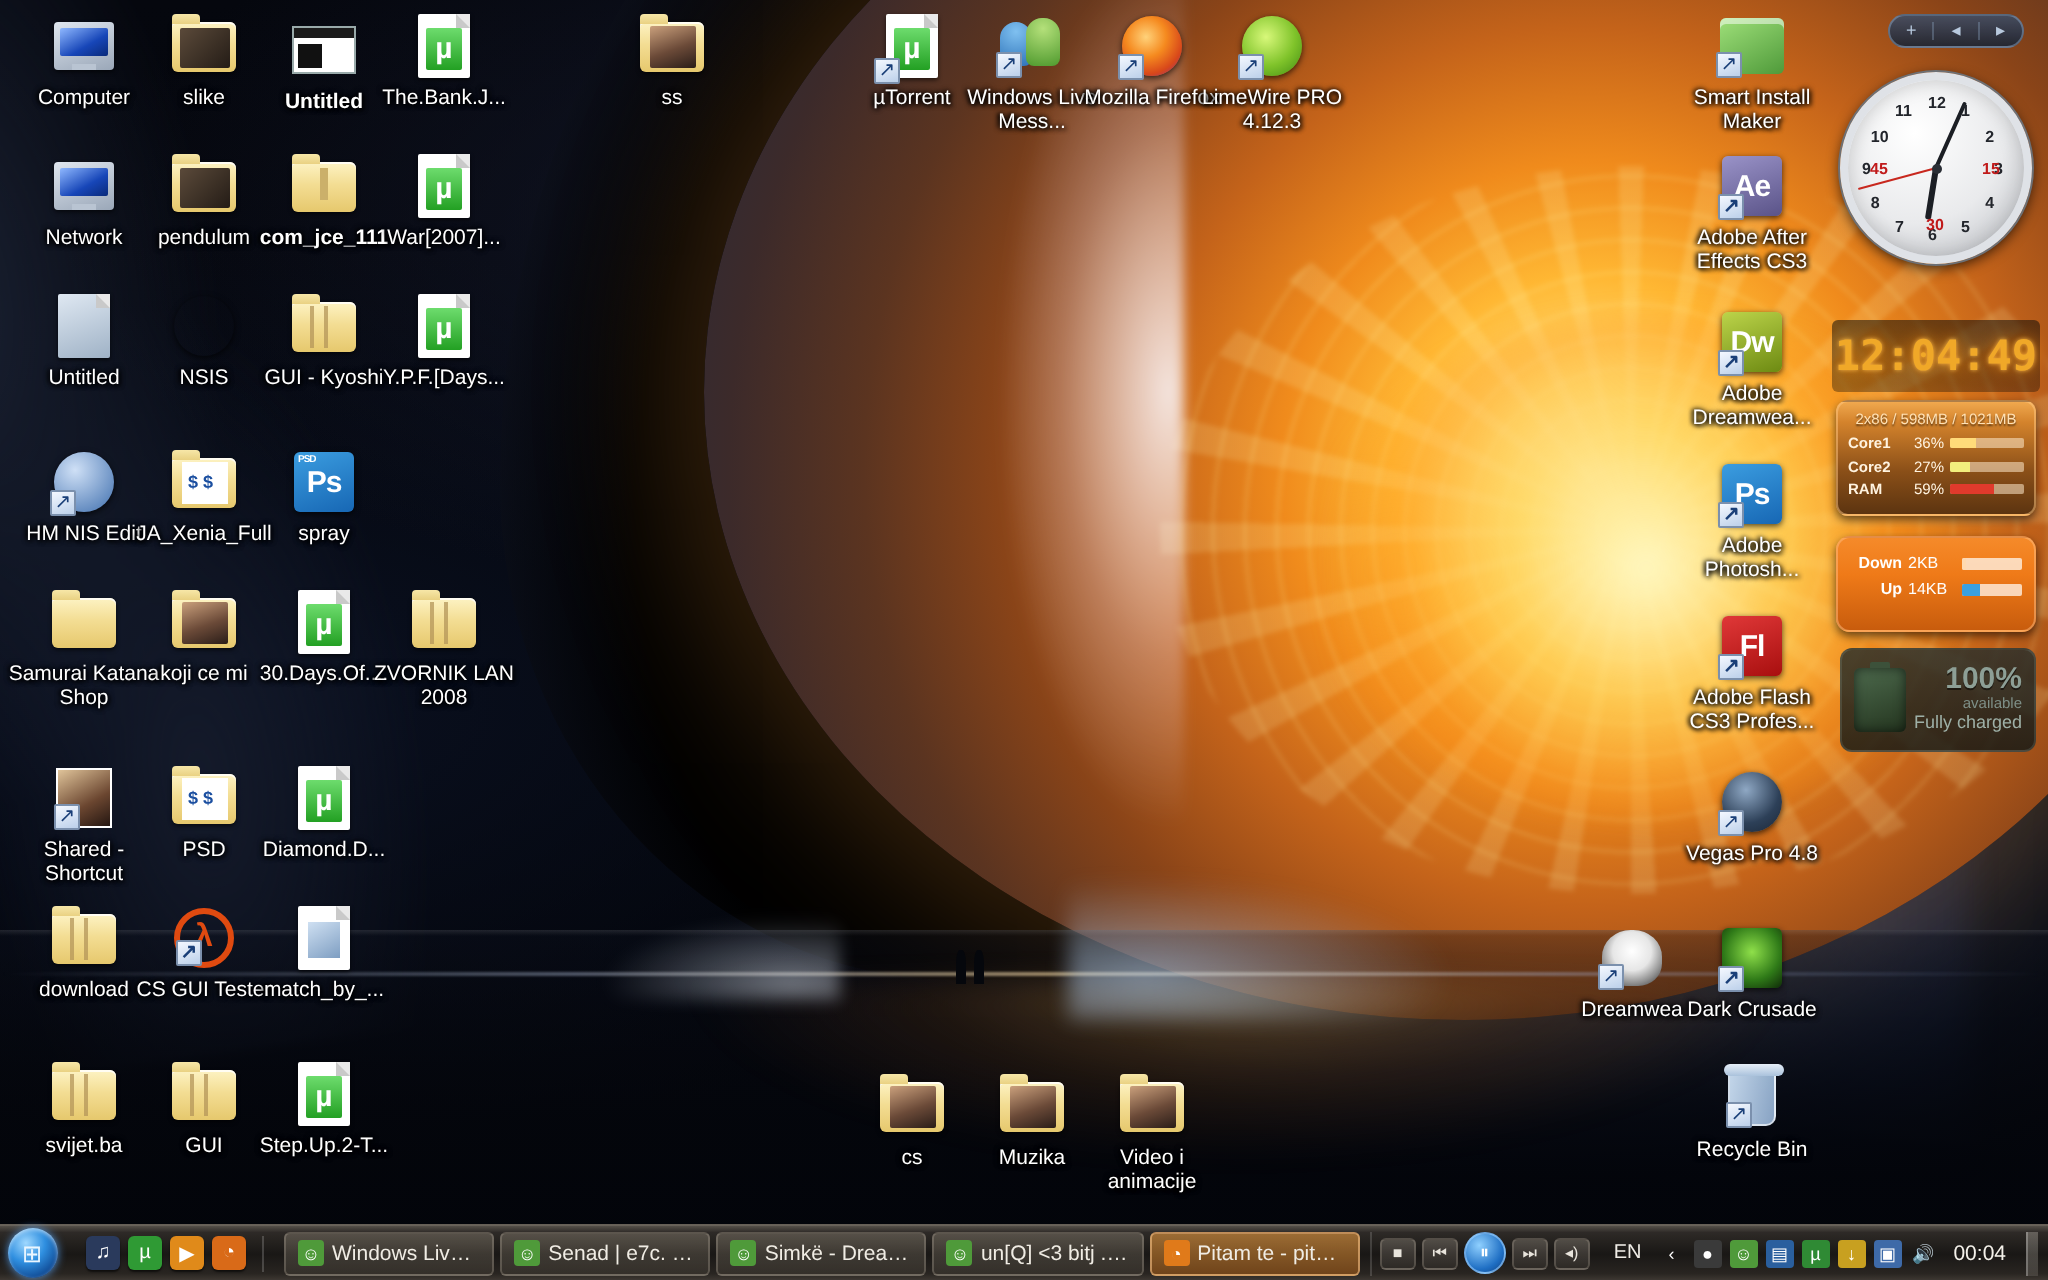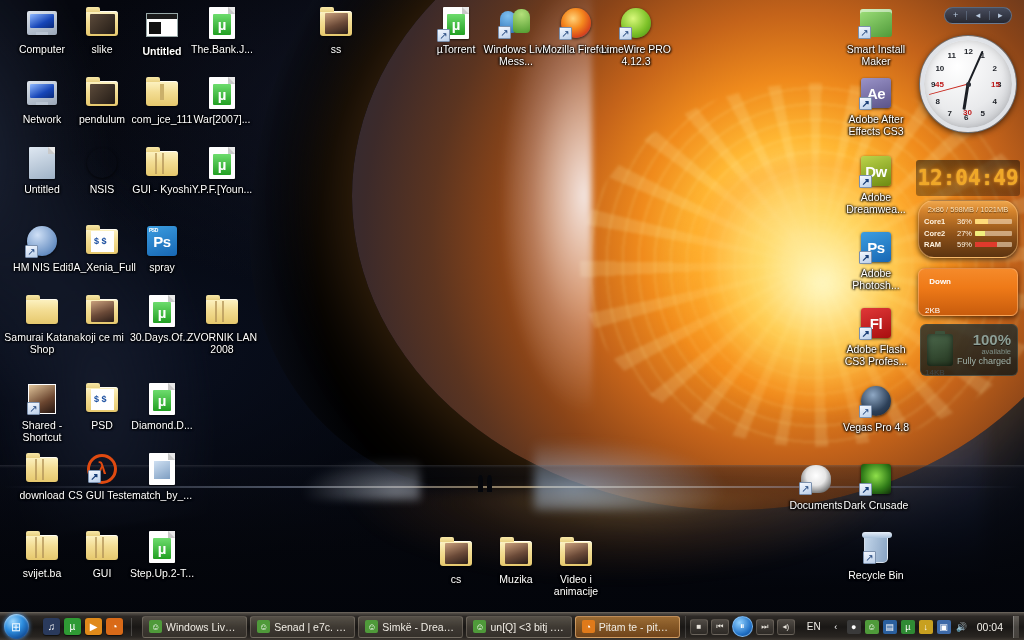--- a/index.html
+++ b/index.html
@@ -239,38 +239,38 @@
   .digital-gadget .dtext {
     font-family:"DejaVu Sans Mono", monospace;
     font-size:21px; letter-spacing:0px; font-weight:bold;
     color:#f0a828;
     text-shadow:0 0 8px rgba(255,150,20,.85), 0 0 2px rgba(255,200,90,.9);
   }
 
   .cpu-gadget {
     position:absolute; left:8px; top:200px; width:100px; height:58px;
     background:linear-gradient(180deg,#f0a84e 0%, #d4832c 18%, #8a4f18 62%, #5c3410 100%);
-    border:1px solid rgba(255,200,130,.5); border-radius:16px;
+    border:1px solid rgba(255,200,130,.5); border-radius:6px;
     padding:4px 5px; box-shadow:0 2px 5px rgba(0,0,0,.6);
   }
   .cpu-title { font-size:7.5px; color:#ffe1b5; text-align:center; margin-bottom:3px;
                text-shadow:0 1px 1px rgba(0,0,0,.6); }
   .cpu-row { display:flex; align-items:center; gap:3px; margin-bottom:2.5px; }
   .cpu-row .nm { font-size:7.5px; color:#fff3e0; width:25px; font-weight:bold; }
   .cpu-row .pc { font-size:7.5px; color:#fff3e0; width:20px; text-align:right; }
   .cpu-bar { flex:1; height:5px; background:rgba(255,235,205,.55); border-radius:1px; overflow:hidden; }
   .cpu-bar i { display:block; height:100%; }
 
   .net-gadget {
     position:absolute; left:8px; top:268px; width:100px; height:48px;
     background:linear-gradient(180deg,#f58a2a 0%, #ef7a18 40%, #c85c0d 100%);
     border:1px solid rgba(255,190,130,.5); border-radius:7px;
     padding:8px 6px; box-shadow:0 2px 5px rgba(0,0,0,.6);
   }
-  .net-row { display:flex; align-items:flex-start; gap:20px; margin-bottom:4px;flex-direction:column; }
+  .net-row { display:flex; align-items:center; gap:3px; margin-bottom:4px; }
   .net-row .nm { font-size:8px; color:#fff; width:26px; font-weight:bold; text-align:right; }
   .net-row .vl { font-size:8px; color:#fff; width:24px; }
   .net-bar { flex:1; height:6px; background:rgba(255,240,225,.8); border-radius:1px; overflow:hidden; }
   .net-bar i { display:block; height:100%; }
 
   .batt-gadget {
     position:absolute; left:10px; top:324px; width:98px; height:52px;
     background:linear-gradient(180deg, rgba(38,46,44,.82), rgba(18,24,22,.82));
     border:1px solid rgba(120,140,130,.25); border-radius:6px;
     display:flex; align-items:center; padding:4px 6px;
@@ -418,21 +418,21 @@
         <span class="folder open"></span>
       </div>
       <div class="lbl">pendulum</div>
     </div>
     <div class="dicon" style="left: 4px; top: 76px;">
       <div class="glyph">
         <span class="monitor"></span>
       </div>
       <div class="lbl">Network</div>
     </div>
-    <div class="dicon" style="left: 124px; top: 76px;">
+    <div class="dicon" style="left: 124px; top: 76px; font-weight: bold;">
       <div class="glyph">
         <span class="folder">
           <span style="position:absolute;left:14px;top:3px;width:4px;height:16px;background:#cbb06a"></span>
         </span>
       </div>
       <div class="lbl">com_jce_111</div>
     </div>
     <div class="dicon" style="left: 184px; top: 76px;">
       <div class="glyph">
         <span class="filedoc">
@@ -458,21 +458,21 @@
         <span class="folder stack"></span>
       </div>
       <div class="lbl">GUI - Kyoshi</div>
     </div>
     <div class="dicon" style="left: 184px; top: 146px;">
       <div class="glyph">
         <span class="filedoc">
           <span class="ut-badge">µ</span>
         </span>
       </div>
-      <div class="lbl">Y.P.F.[Youn...</div>
+      <div class="lbl">Y.P.F.[Days...</div>
     </div>
     <div class="dicon" style="left: 4px; top: 224px;">
       <div class="glyph">
         <span class="circle-ic" style="background:radial-gradient(circle at 35% 30%,#cfe0f6,#3f6fae);position:relative">
           <span class="shortcut">↗</span>
         </span>
       </div>
       <div class="lbl">HM NIS Edit</div>
     </div>
     <div class="dicon" style="left: 64px; top: 224px;">
@@ -679,21 +679,21 @@
         </span>
       </div>
       <div class="lbl">Vegas Pro 4.8</div>
     </div>
     <div class="dicon" style="left: 778px; top: 462px;">
       <div class="glyph">
         <span style="position:relative;width:30px;height:28px;background:radial-gradient(circle at 50% 38%,#fff 0%,#e6e6e6 42%,#8f8f8f 70%,#2a2a2a 100%);border-radius:48% 48% 40% 40%">
           <span class="shortcut">↗</span>
         </span>
       </div>
-      <div class="lbl">Documents</div>
+      <div class="lbl">Dreamwea</div>
     </div>
     <div class="dicon" style="left: 838px; top: 462px;">
       <div class="glyph">
         <span class="sq" style="position:relative;background:radial-gradient(circle at 50% 40%,#8fe04a,#2f7a18 60%,#0f2a08)">
           <span class="shortcut">↗</span>
         </span>
       </div>
       <div class="lbl">Dark Crusade</div>
     </div>
     <div class="dicon" style="left: 838px; top: 532px;">

